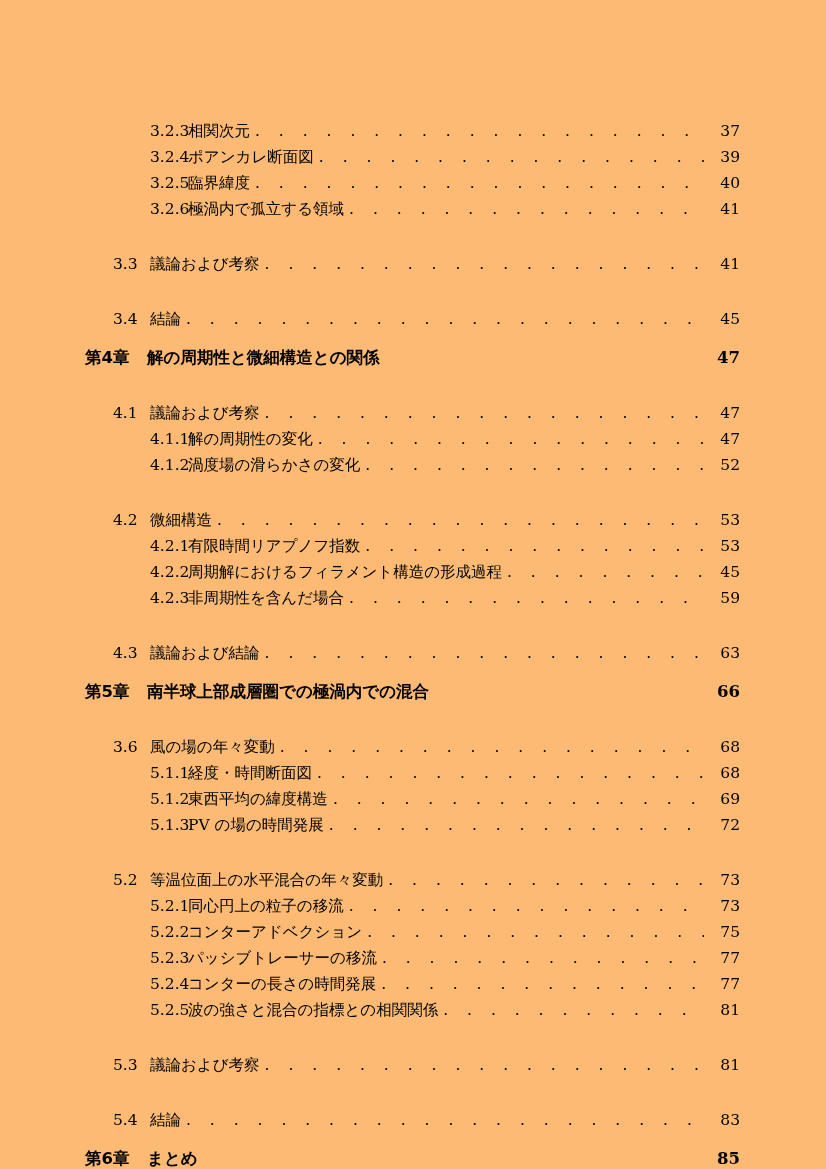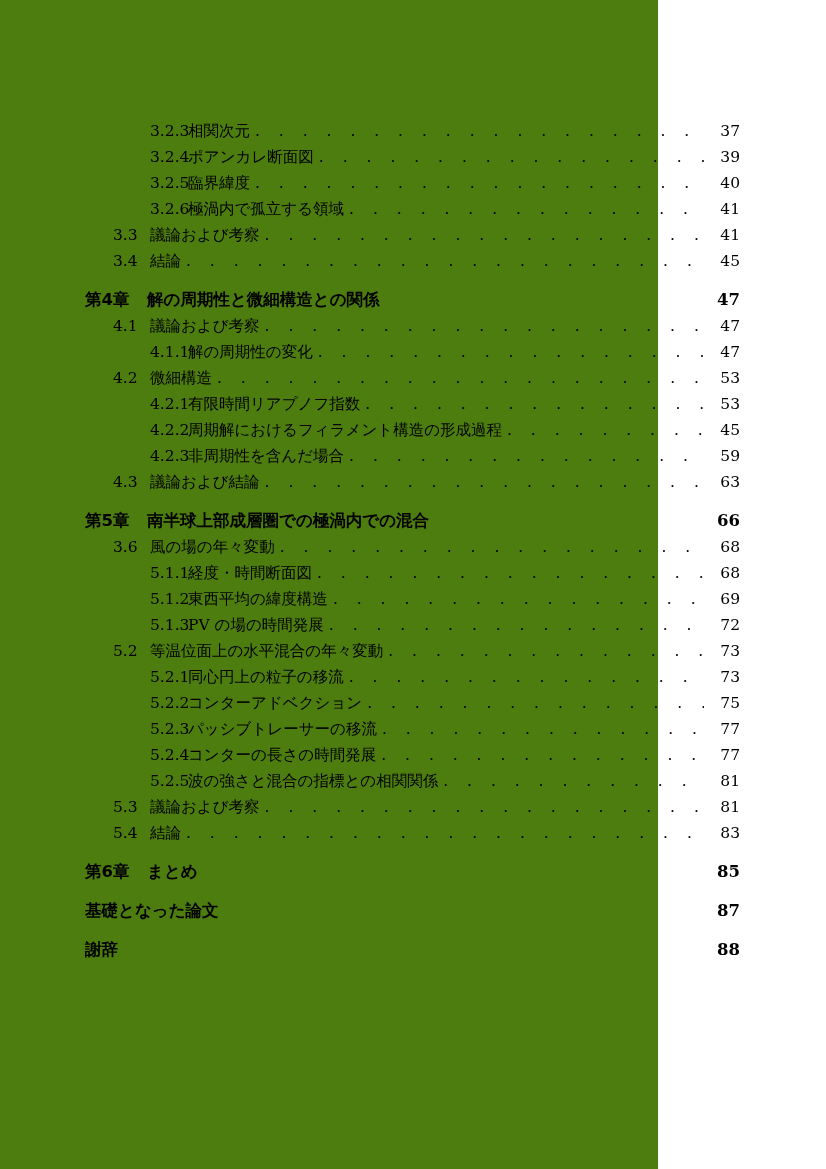--- a/index.html
+++ b/index.html
@@ -7,23 +7,23 @@
     padding: 0;
   }
   body {
     width: 826px;
     height: 1169px;
     background: #ffffff;
     overflow: hidden;
   }
   .page {
     position: relative;
-    width: 658px;
+    width: 826px;
     height: 1169px;
-    background: #4d7c0f;
+    background: #fdba74;
     color: #000000;
     font-family: "DejaVu Serif", "Liberation Serif", serif;
   }
   .toc {
     position: absolute;
     left: 85px;
     top: 118px;
     width: 655px;
   }
   .entry {
@@ -45,21 +45,21 @@
   }
   .entry .dots::after {
     content: ". . . . . . . . . . . . . . . . . . . . . . . . . . . . . . . . . . . . . . . . . . . . . . . . . .";
   }
   .entry .page-num {
     flex: 0 0 auto;
     min-width: 26px;
     text-align: right;
   }
   .entry.section            { padding-left: 28px; }
-  .entry.section .num       { width: 37px; }
+  .entry.section .num       { width: 37px; margin-top: 29px; }
   .entry.subsection         { padding-left: 65px; }
   .entry.subsection .num    { width: 38px; }
   .entry.chapter {
     font-family: "DejaVu Sans", "Liberation Sans", sans-serif;
     font-weight: bold;
     font-size: 16.5px;
     margin-top: 13px;
   }
   .entry.chapter .num       { width: 62px; }
   .entry.chapter.no-num .num{ width: 0; }
@@ -121,20 +121,26 @@
     <span class="title">議論および考察</span>
     <span class="dots"></span>
     <span class="page-num">47</span>
   </div>
       <div class="entry subsection">
     <span class="num">4.1.1</span>
     <span class="title">解の周期性の変化</span>
     <span class="dots"></span>
     <span class="page-num">47</span>
   </div>
+      <div class="entry subsection">
+    <span class="num">4.1.2</span>
+    <span class="title">渦度場の滑らかさの変化</span>
+    <span class="dots"></span>
+    <span class="page-num">52</span>
+  </div>
       <div class="entry section">
     <span class="num">4.2</span>
     <span class="title">微細構造</span>
     <span class="dots"></span>
     <span class="page-num">53</span>
   </div>
       <div class="entry subsection">
     <span class="num">4.2.1</span>
     <span class="title">有限時間リアプノフ指数</span>
     <span class="dots"></span>

